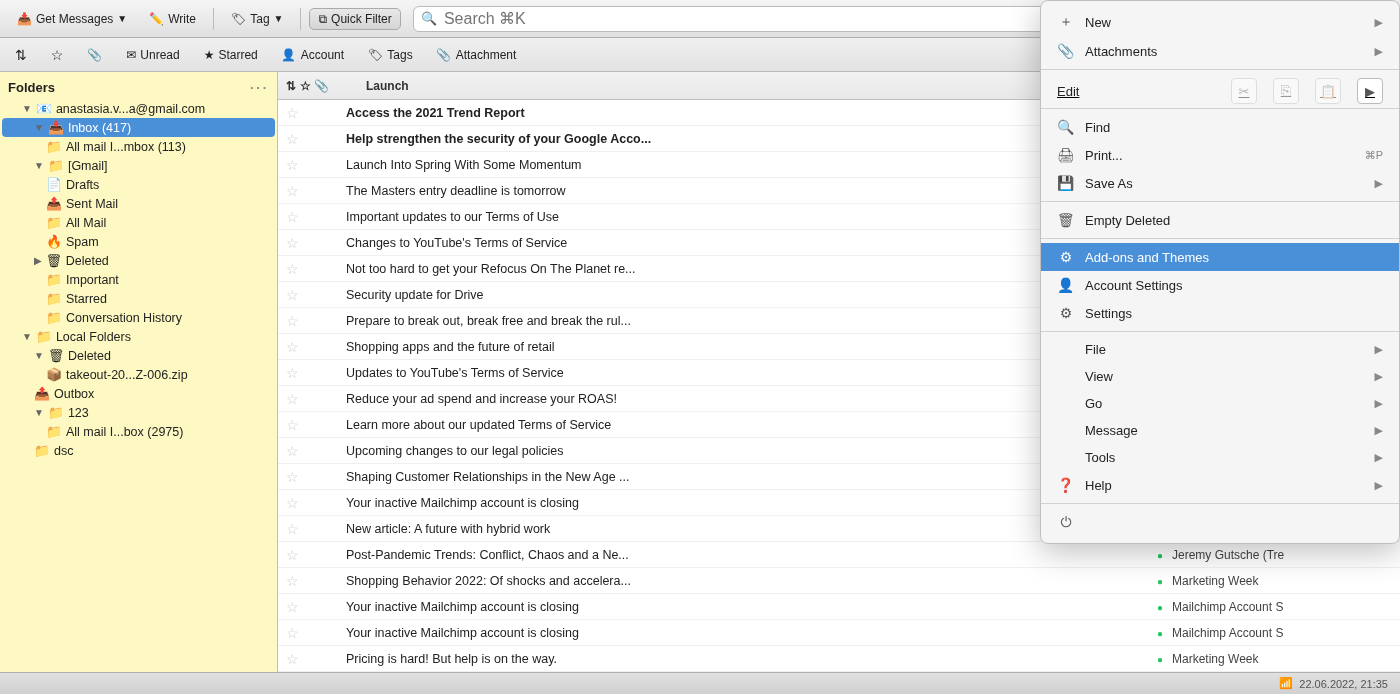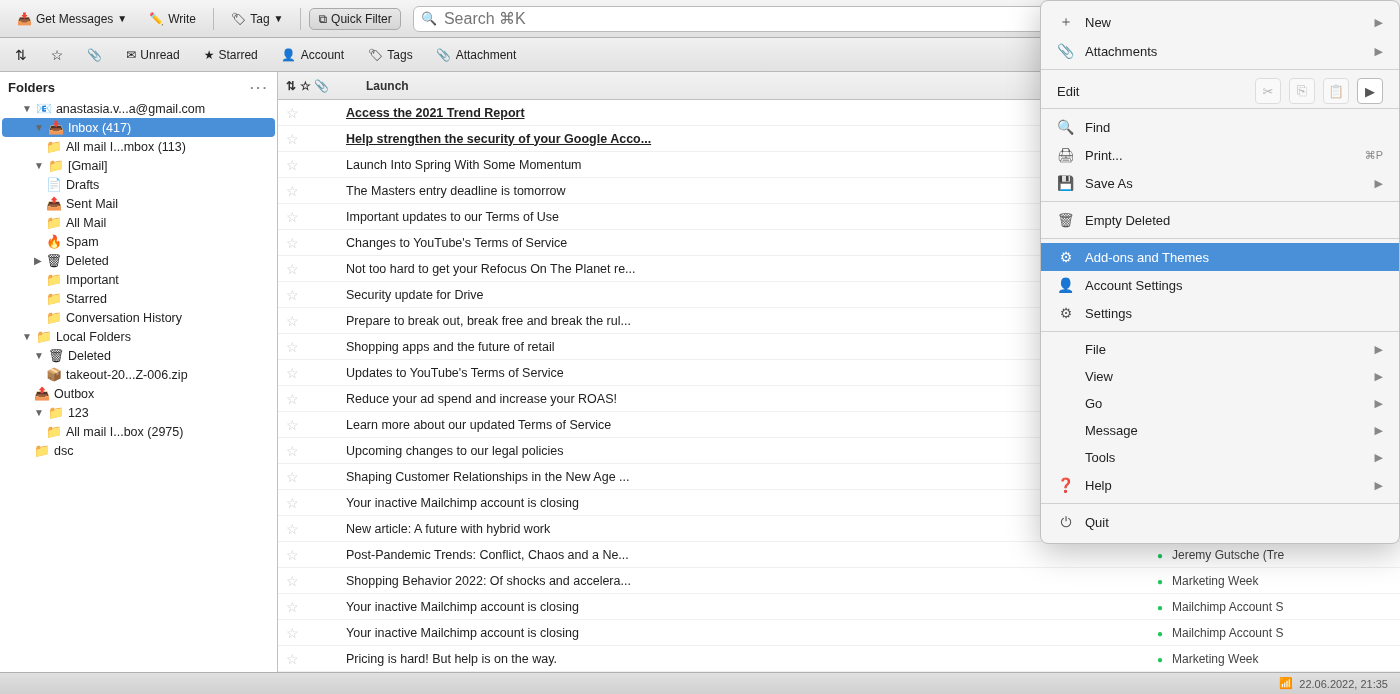--- a/index.html
+++ b/index.html
@@ -120,21 +120,21 @@
     .main-content {
       display: flex;
       flex: 1;
       overflow: hidden;
     }
 
     
     .sidebar {
       width: 278px;
       min-width: 278px;
-      background: #ffffff;
+      background: #fef9c3;
       border-right: 1px solid #c0c0c0;
       overflow-y: auto;
       padding: 4px 0;
     }
     .sidebar-section-header {
       display: flex;
       align-items: center;
       justify-content: space-between;
       padding: 4px 8px;
       font-weight: 600;
@@ -195,21 +195,21 @@
     .email-list-header .col-correspondents { width: 220px; }
     .email-rows { flex: 1; overflow-y: auto; background: #fff; }
     .email-row {
       display: flex;
       align-items: center;
       padding: 3px 8px;
       border-bottom: 1px solid #f0f0f0;
       cursor: pointer;
       min-height: 26px;
     }
-    .email-row.unread .subject-text { font-weight: 700; text-decoration: underline; }
+    .email-row.unread .subject-text { font-weight: 700; }
     .col-star { width: 20px; flex-shrink: 0; }
     .star-icon { color: #ccc; font-size: 14px; cursor: pointer; }
     .col-attach { width: 20px; flex-shrink: 0; color: #999; font-size: 12px; }
     .col-thread { width: 20px; flex-shrink: 0; }
     .col-subject-main { flex: 1; font-size: 12.5px; color: #222; overflow: hidden; white-space: nowrap; text-overflow: ellipsis; }
     .col-dot-status { width: 24px; flex-shrink: 0; text-align: center; }
     .dot-green { color: #22c55e; font-size: 10px; }
     .col-correspondents-cell { width: 220px; flex-shrink: 0; font-size: 12px; color: #444; overflow: hidden; white-space: nowrap; text-overflow: ellipsis; }
 
     
@@ -244,23 +244,24 @@
     .menu-item:hover .menu-icon, .menu-item.highlighted .menu-icon { color: white; }
     .menu-icon { width: 18px; text-align: center; flex-shrink: 0; color: #555; font-size: 14px; }
     .menu-label { flex: 1; }
     .menu-shortcut { font-size: 11px; color: #888; margin-left: auto; }
     .menu-arrow { margin-left: auto; color: #888; font-size: 11px; }
     .menu-divider { height: 1px; background: #d0d0d0; margin: 4px 0; }
     .menu-edit-bar {
       display: flex;
       align-items: center;
       padding: 4px 16px;
-      gap: 8px;
+      gap: 16px;
       border-bottom: 1px solid #d0d0d0;
       margin-bottom: 4px;
+      text-decoration: underline;
     }
     .edit-label {
       font-size: 13px;
       color: #222;
       flex: 1;
     }
     .edit-icon-btn {
       width: 26px;
       height: 26px;
       display: flex;
@@ -883,16 +884,15 @@
     <div class="menu-item">
       <span class="menu-icon">❓</span>
       <span class="menu-label">Help</span>
       <span class="menu-arrow">▶</span>
     </div>
 
     <div class="menu-divider"></div>
 
     <div class="menu-item">
       <span class="menu-icon">⏻</span>
-      <span class="menu-label">Quit</span>
     </div>
   </div>
 </div>
 
 </body></html>

